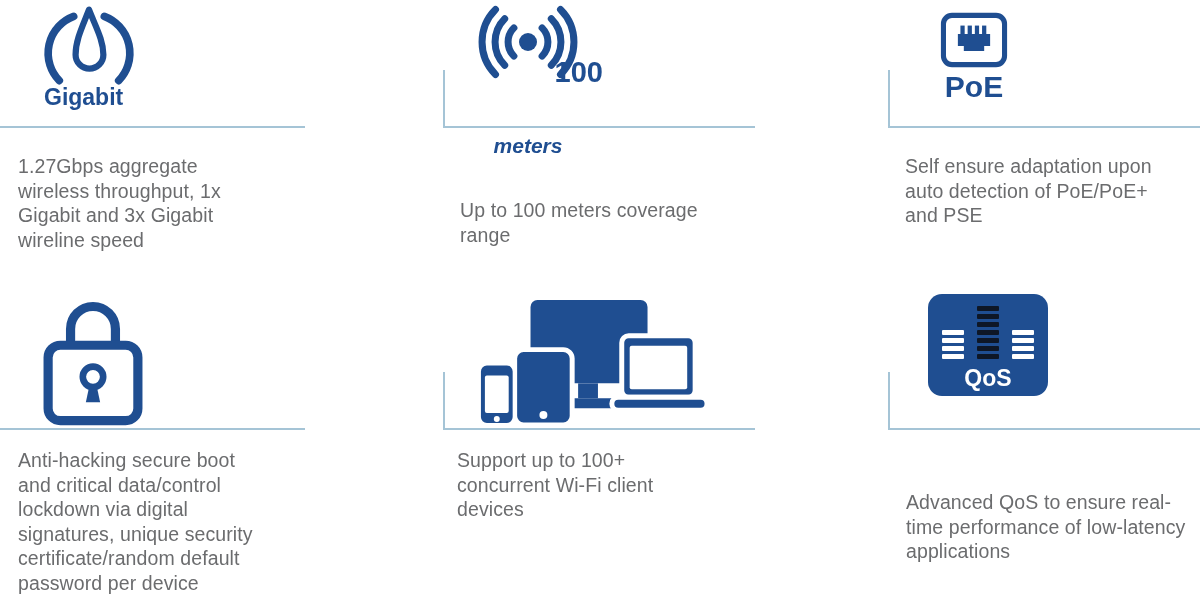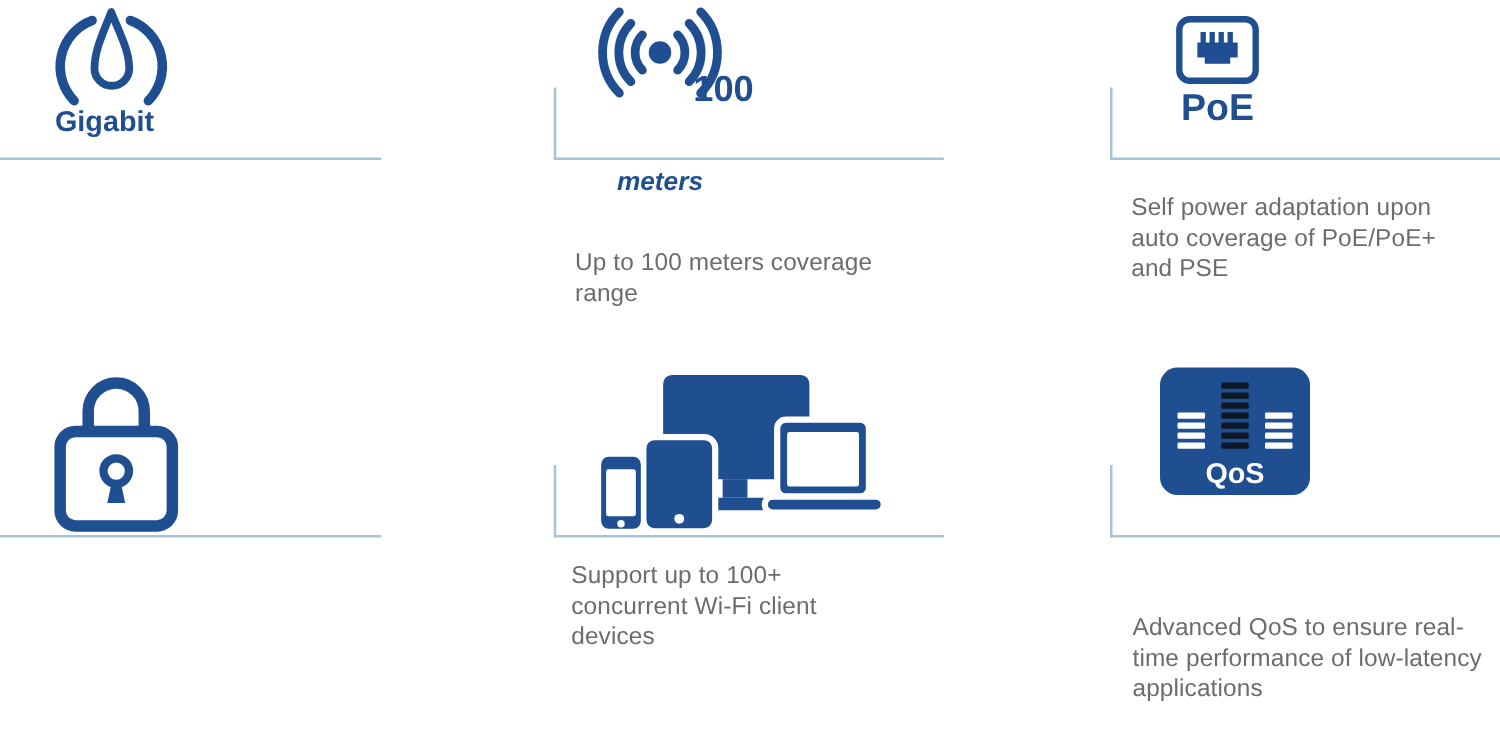--- a/index.html
+++ b/index.html
@@ -80,20 +80,21 @@
   <section class="cell row1" id="cell-gigabit">
     <svg id="gigabit-icon" viewBox="0 0 110 96" aria-hidden="true">
       <g class="f-none s-acc" stroke-linecap="round" stroke-linejoin="round">
         <path d="M 24 82 A 41 41 0 0 1 39 15" stroke-width="8"></path>
         <path d="M 71 15 A 41 41 0 0 1 86 82" stroke-width="8"></path>
         <path d="M 55 8 C 48 26 41 40 41 55 A 14.5 14.5 0 0 0 70 55 C 70 40 62 26 55 8 Z" stroke-width="6.5"></path>
       </g>
     </svg>
     <div class="icon-title" id="gigabit-title">Gigabit</div>
     <div class="rule"></div>
+    <p class="desc" id="gigabit-desc">1.27Gbps aggregate wireless throughput, 1x Gigabit and 3x Gigabit wireline speed</p>
   </section>
 
   <section class="cell row1" id="cell-coverage">
     <svg id="coverage-icon" viewBox="0 0 150 90" aria-hidden="true">
       <circle cx="75" cy="42" r="9" class="f-acc"></circle>
       <g class="f-none s-acc" stroke-width="7" stroke-linecap="round">
         <path d="M 60.9 56.1 A 20 20 0 0 1 60.9 27.9"></path>
         <path d="M 51.7 65.3 A 33 33 0 0 1 51.7 18.7"></path>
         <path d="M 42.5 74.5 A 46 46 0 0 1 42.5 9.5"></path>
         <path d="M 89.1 56.1 A 20 20 0 0 0 89.1 27.9"></path>
@@ -113,31 +114,32 @@
       <g class="f-acc">
         <rect x="24" y="16" width="5" height="12"></rect>
         <rect x="32.5" y="16" width="5" height="12"></rect>
         <rect x="41" y="16" width="5" height="12"></rect>
         <rect x="49.5" y="16" width="5" height="12"></rect>
         <path d="M 21 26 h 38 v 14 h -7 v 6 h -24 v -6 h -7 z"></path>
       </g>
     </svg>
     <div class="icon-title" id="poe-title">PoE</div>
     <div class="rule rule-l"></div>
-    <p class="desc" id="poe-desc">Self power adaptation upon auto coverage of PoE/PoE+ and PSE</p>
+    <p class="desc" id="poe-desc">Self ensure adaptation upon auto detection of PoE/PoE+ and PSE</p>
   </section>
 
   <section class="cell row2" id="cell-security">
     <svg id="security-icon" viewBox="0 0 100 135" aria-hidden="true">
       <path d="M 28 54 V 38 a 22 22 0 0 1 44 0 V 54" class="f-none s-acc" stroke-width="9"></path>
       <rect x="6" y="54" width="88" height="74" rx="12" class="f-none s-acc" stroke-width="9"></rect>
       <circle cx="50" cy="85" r="10" class="f-none s-acc" stroke-width="6.5"></circle>
       <path d="M 46.5 93.5 L 43 110 h 14 L 53.5 93.5 Z" class="f-acc"></path>
     </svg>
     <div class="rule"></div>
+    <p class="desc" id="security-desc">Anti-hacking secure boot and critical data/control lockdown via digital signatures, unique security certificate/random default password per device</p>
   </section>
 
   <section class="cell row2" id="cell-clients">
     <svg id="clients-icon" viewBox="0 0 240 130" aria-hidden="true">
       <g class="f-acc">
         <g>
           <rect x="58" y="0" width="118" height="84" rx="7"></rect>
           <rect x="106" y="84" width="20" height="15"></rect>
           <rect x="84" y="99" width="64" height="10" rx="5"></rect>
         </g>

